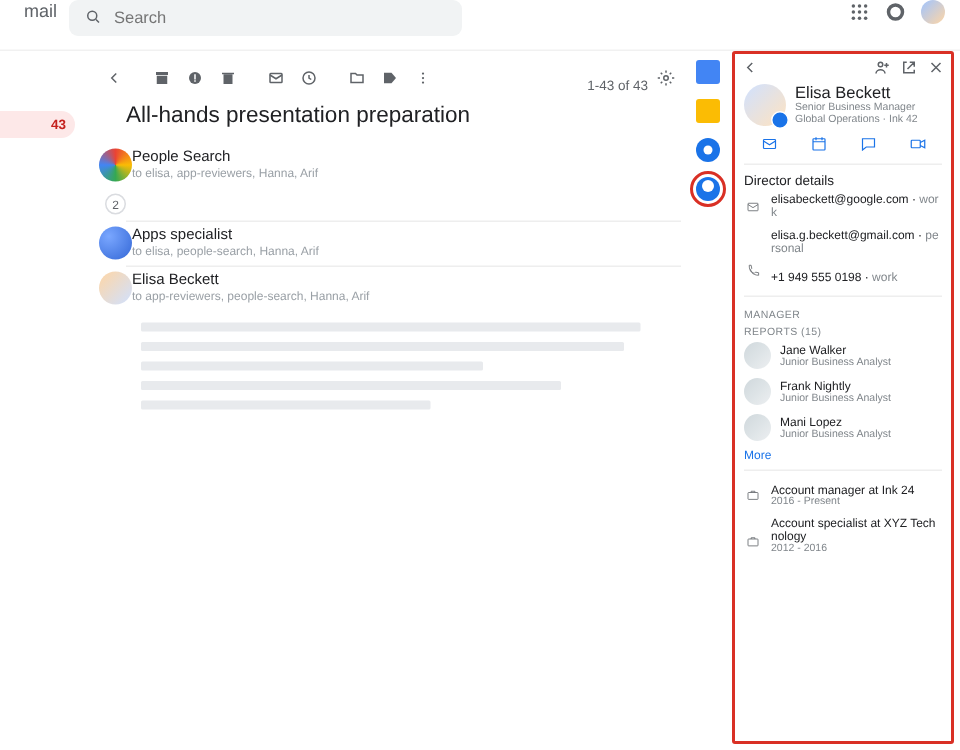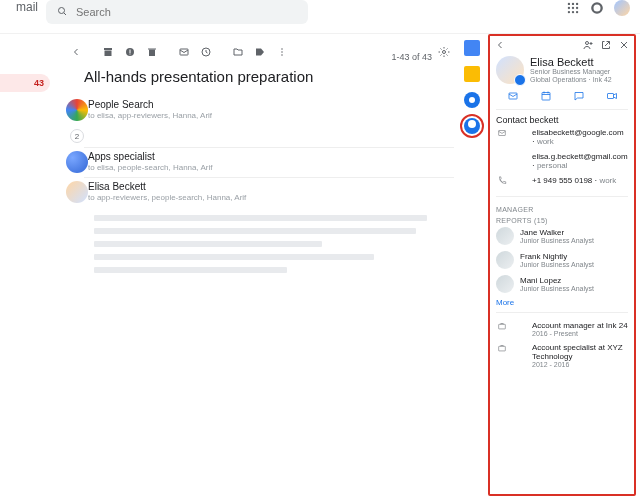--- a/index.html
+++ b/index.html
@@ -64,21 +64,21 @@
   .profile-text .title { font-size: 7px; color: #80868b; line-height: 1.2; }
   .action-row { display: flex; justify-content: space-around; padding: 0 6px 6px; color: #1a73e8; }
   .act-icon { width: 14px; height: 14px; display:flex; align-items:center; justify-content:center; cursor:pointer; }
   .act-icon svg { width: 12px; height: 12px; fill: none; stroke: #1a73e8; stroke-width: 1.6; }
 
   .panel hr { border:none; border-top:1px solid #eee; margin: 0 6px; }
   .sec { padding: 5px 6px; }
   .sec-h { font-size: 9px; font-weight: 500; color: #202124; display:flex; justify-content: space-between; align-items:center; }
   .sec-h .chev { color:#5f6368; }
   .label-sm { font-size: 7px; color: #80868b; text-transform: uppercase; letter-spacing: .3px; margin-top: 4px; }
-  .row { display: flex; gap: 24px; align-items: flex-start; padding: 3px 0; }
+  .row { display: flex; gap: 6px; align-items: flex-end; padding: 3px 0; }
   .row-icon { width: 12px; flex: 0 0 12px; text-align:center; color:#5f6368; }
   .row-icon svg { width: 10px; height: 10px; stroke:#5f6368; fill:none; stroke-width:1.3; }
   .row-text .line1 { font-size: 8px; color: #202124; word-break: break-all; }
   .row-text .line2 { font-size: 7px; color: #80868b; }
   .person-row { display:flex; gap:6px; align-items:center; padding: 3px 0; }
   .person-av { width:18px; height:18px; border-radius:50%; background: linear-gradient(135deg,#cfd8dc,#eceff1); flex:0 0 18px; }
   .person-row .pname { font-size: 8px; color:#202124; }
   .person-row .ptitle { font-size: 7px; color:#80868b; }
   .more-link { font-size: 8px; color:#1a73e8; padding: 2px 0 0 0; cursor:pointer; }
 </style>
@@ -289,21 +289,21 @@
         <svg viewBox="0 0 24 24">
           <rect x="3" y="7" width="12" height="10" rx="1"></rect>
           <path d="m15 10 6-3v10l-6-3"></path>
         </svg>
       </span>
   </div>
 
   <hr>
 
   <div class="sec">
-    <div class="sec-h">Contact beckett</div>
+    <div class="sec-h">Director details</div>
     <div class="row">
       <span class="row-icon"><svg viewBox="0 0 24 24">
             <rect x="4" y="6" width="16" height="12" rx="1"></rect>
             <path d="m4 8 8 5 8-5"></path>
           </svg></span>
       <div class="row-text">
         <div class="line1"><span>elisabeckett@google.com</span> · <span style="color:#80868b">work</span></div>
       </div>
     </div>
     <div class="row">

